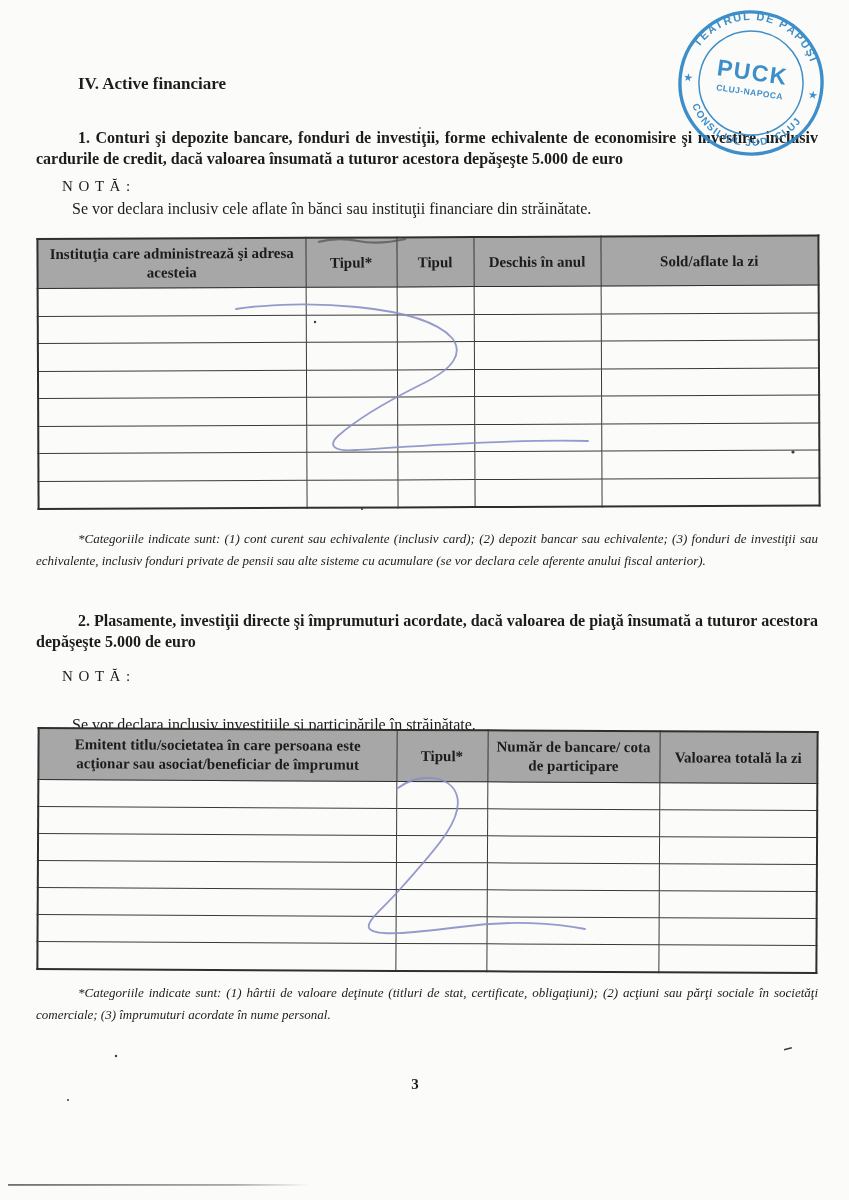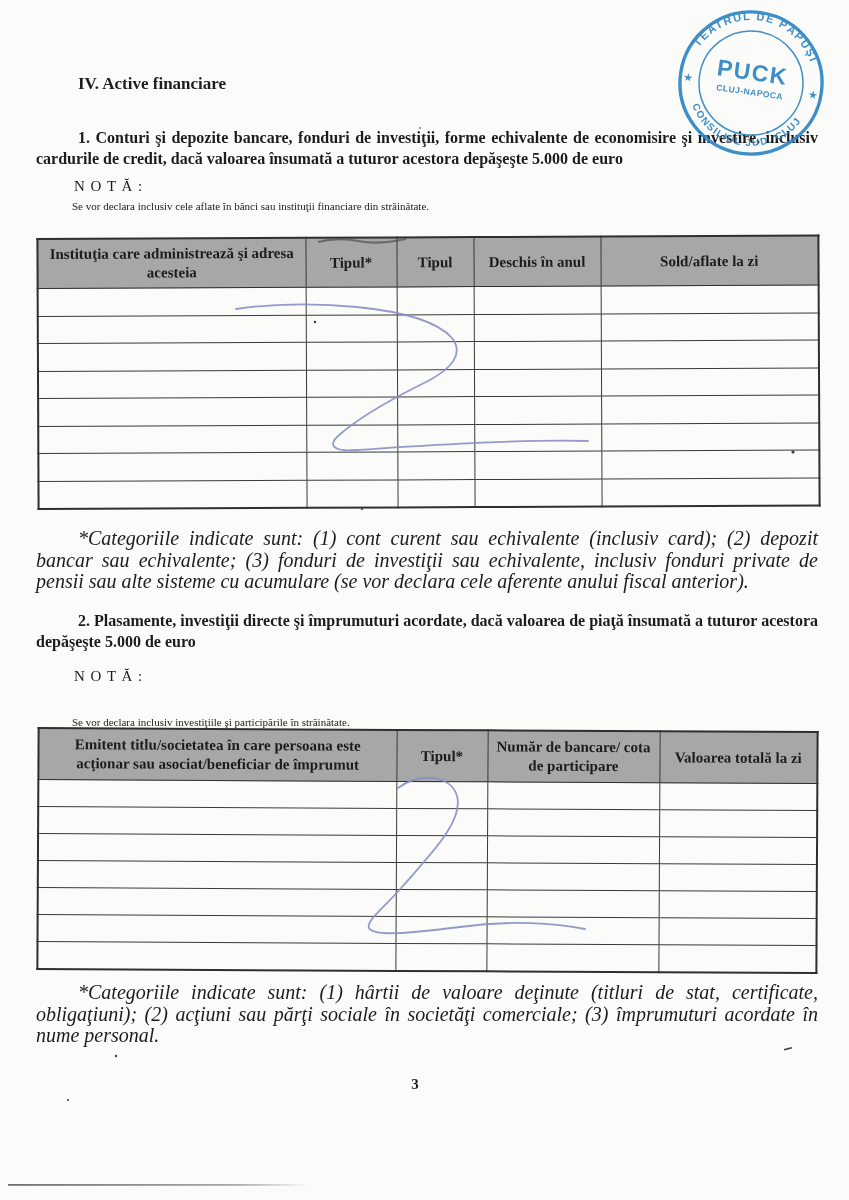--- a/index.html
+++ b/index.html
@@ -13,24 +13,24 @@
   body{
     width:849px;height:1200px;position:relative;overflow:hidden;
     background:#fbfbf9;color:var(--ink);
     font-family:"Liberation Serif", serif;
   }
   .abs{position:absolute;}
   .section-title{left:78px;top:74px;font-size:17px;font-weight:bold;}
   .para{left:36px;width:782px;text-align:justify;font-weight:bold;font-size:16px;line-height:21px;text-indent:42px;}
   .para1{top:127px;}
   .para2{top:610px;}
-  .nota-label{left:74px;font-size:15px;letter-spacing:1px;}
+  .nota-label{left:62px;font-size:15px;letter-spacing:1px;}
   .nota1-label{top:178px;}
   .nota2-label{top:668px;}
-  .nota-text{left:72px;font-size:11px;}
+  .nota-text{left:72px;font-size:16px;}
   .nota1-text{top:200px;}
   .nota2-text{top:716px;}
   table{border-collapse:collapse;table-layout:fixed;background:transparent;}
   .doc-table{position:absolute;left:37px;}
   .t1{top:238px;width:781px;transform:rotate(-0.25deg);transform-origin:left center;}
   .t2{top:727px;width:779px;transform:rotate(0.3deg);transform-origin:left center;}
   .doc-table th{
     background:var(--header-gray);
     border:1.6px solid var(--border-dark);
     font-size:15px;font-weight:bold;text-align:center;vertical-align:middle;
@@ -38,21 +38,21 @@
   }
   .doc-table td{
     border:1.4px solid #3a3a3a;
     font-size:14px;padding:0 6px;
   }
   .doc-table{border:2.4px solid var(--border-dark);}
   .t1 th{height:44px;}
   .t1 td{height:26.5px;}
   .t2 th{height:46px;}
   .t2 td{height:26px;}
-  .footnote{left:36px;width:782px;font-style:italic;font-size:20px;line-height:21.5px;text-align:justify;text-indent:42px;}
+  .footnote{left:36px;width:782px;font-style:italic;font-size:13px;line-height:21.5px;text-align:justify;text-indent:42px;}
   .footnote1{top:528px;}
   .footnote2{top:982px;}
   .page-number{left:0;top:1076px;width:830px;text-align:center;font-size:15px;font-weight:bold;}
   .stamp-wrap{left:666px;top:-2px;width:170px;height:170px;transform:rotate(8deg);opacity:0.92;}
   .overlay{left:0;top:0;width:849px;height:1200px;pointer-events:none;}
 </style>
 </head>
 <body>
 
 <div class="abs section-title">IV. Active financiare</div>

